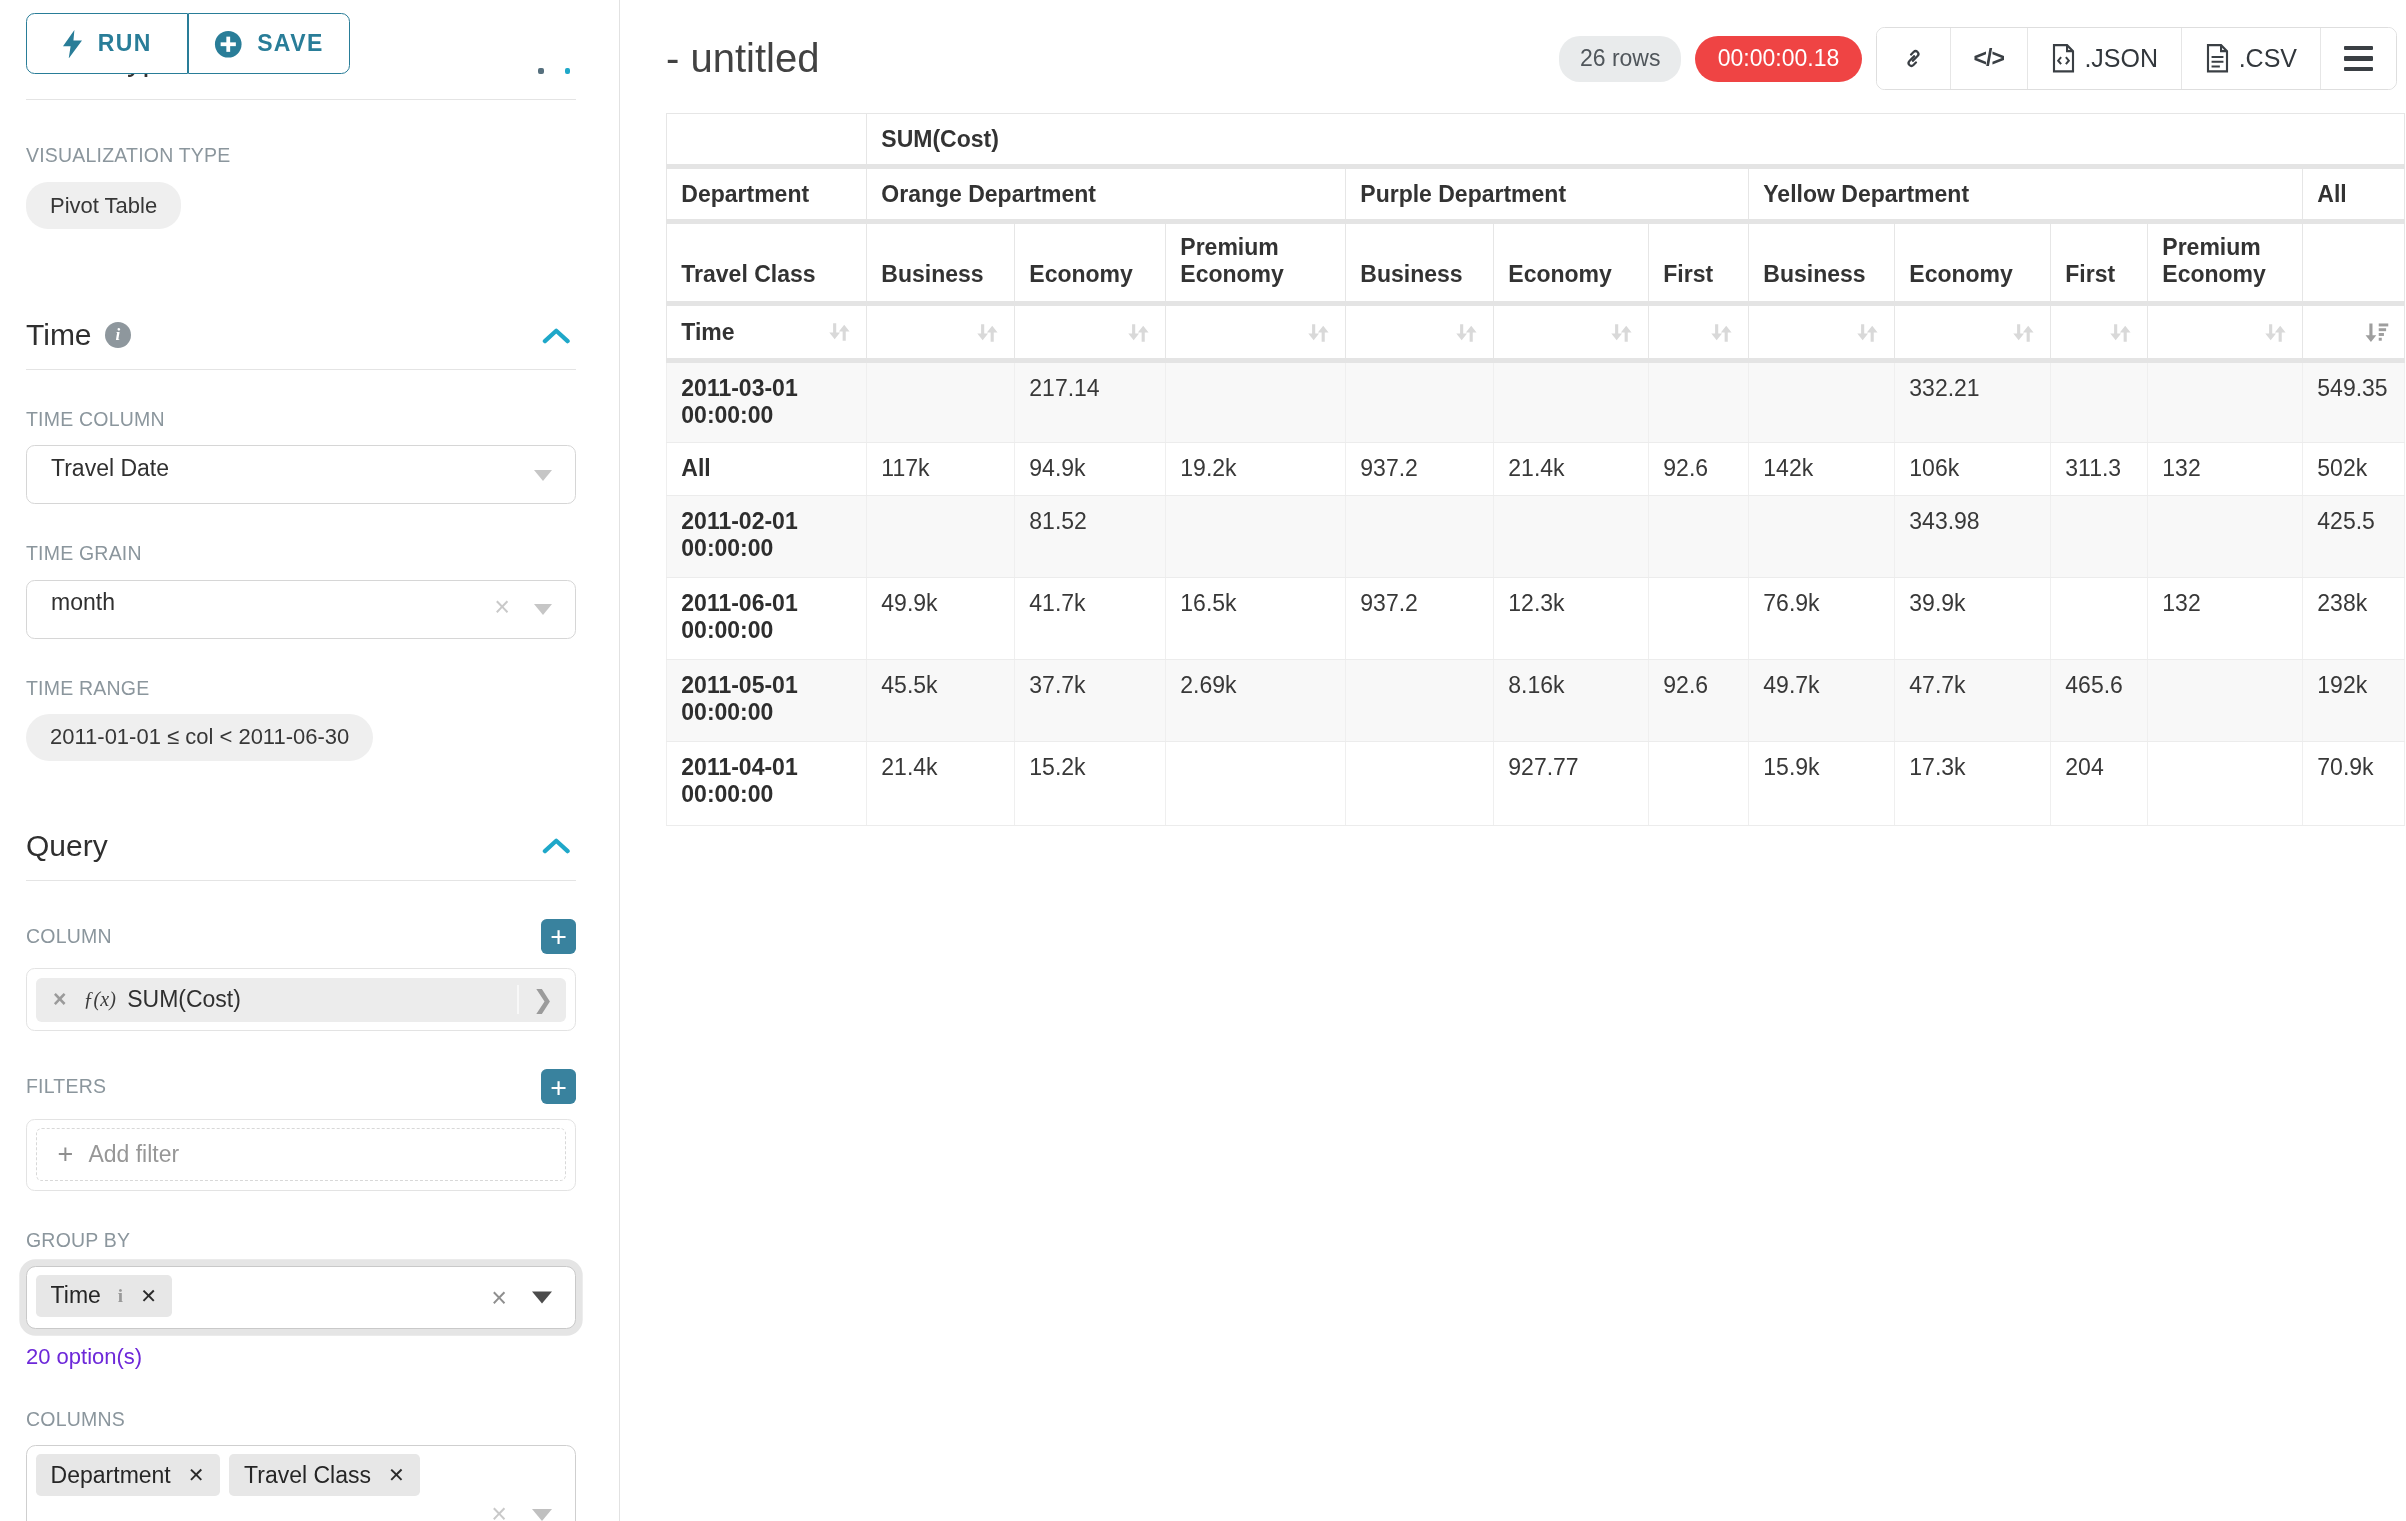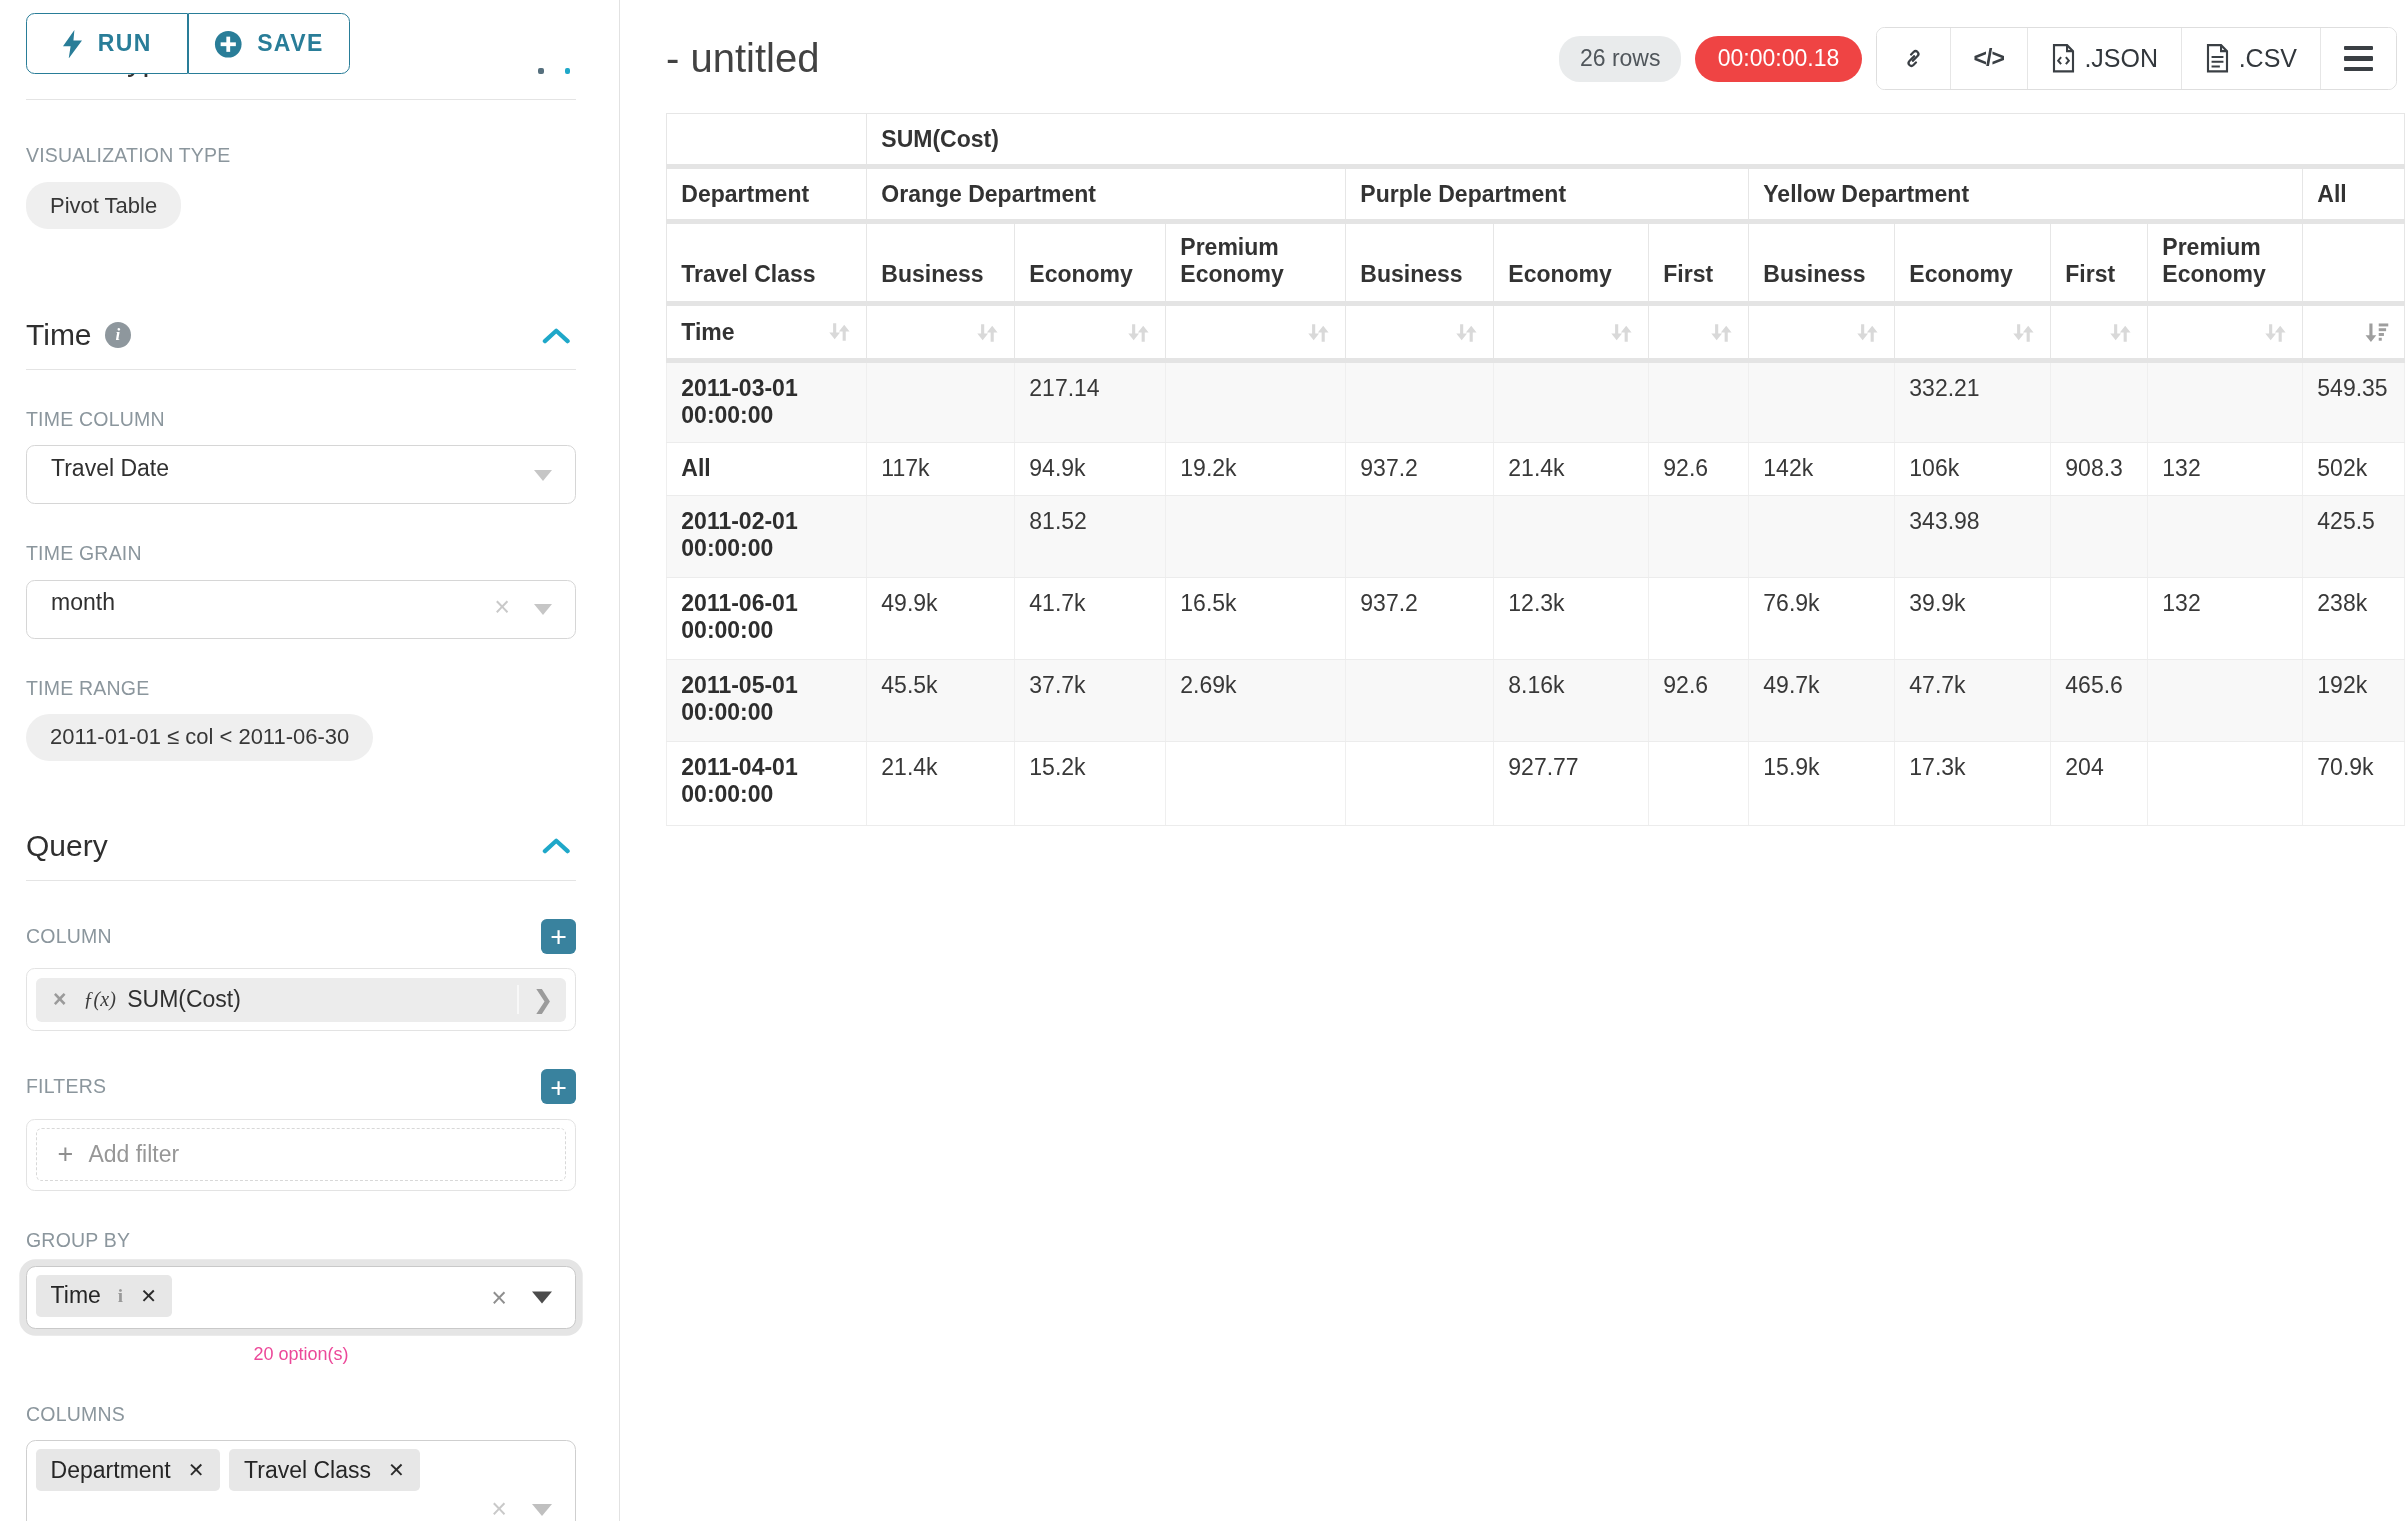--- a/index.html
+++ b/index.html
@@ -105,21 +105,21 @@
     display:inline-flex; align-items:center; gap:17px; white-space:nowrap;
   }
   .vpill .pin { color:#999; font-weight:700; font-size:19px; font-family:"Liberation Serif", serif; }
   .vpill .px { color:#2b2b2b; font-weight:700; font-size:20px; }
   .ms-controls { position:absolute; right:23px; display:flex; align-items:center; gap:25px; }
   .ms-x { color:#8f8f8f; font-size:27px; line-height:1; }
   .ms-x.light { color:#c9c9c9; }
   .ms-caret { width:0;height:0;border-left:10.5px solid transparent;border-right:10.5px solid transparent;border-top:12.4px solid #4c4c4c; }
   .ms-caret.light { border-top-color:#c0c0c0; }
 
-  .hint { color:#ec4899; font-size:18px;text-align:center; }
+  .hint { color:#6d28d9; font-size:22px; }
 
   
   .mt-lbl1 { margin-top:44px; margin-bottom:15px; }
   .mt-secT { margin-top:89px; }
   .mt-div  { margin-top:17px; }
   .mt-lbl  { margin-top:38px; margin-bottom:14.3px; }
   .mt-secQ { margin-top:68px; }
   .mt-hint { margin-top:15px; }
 
   
@@ -446,21 +446,21 @@
           <tr>
             <th style="height: 53px;">All</th>
             <td>117k</td>
             <td>94.9k</td>
             <td>19.2k</td>
             <td>937.2</td>
             <td>21.4k</td>
             <td>92.6</td>
             <td>142k</td>
             <td>106k</td>
-            <td>908.3</td>
+            <td>311.3</td>
             <td>132</td>
             <td>502k</td>
           </tr>
           <tr class="striped">
             <th style="height: 82px;">2011-02-01 00:00:00</th>
             <td></td>
             <td>81.52</td>
             <td></td>
             <td></td>
             <td></td>

